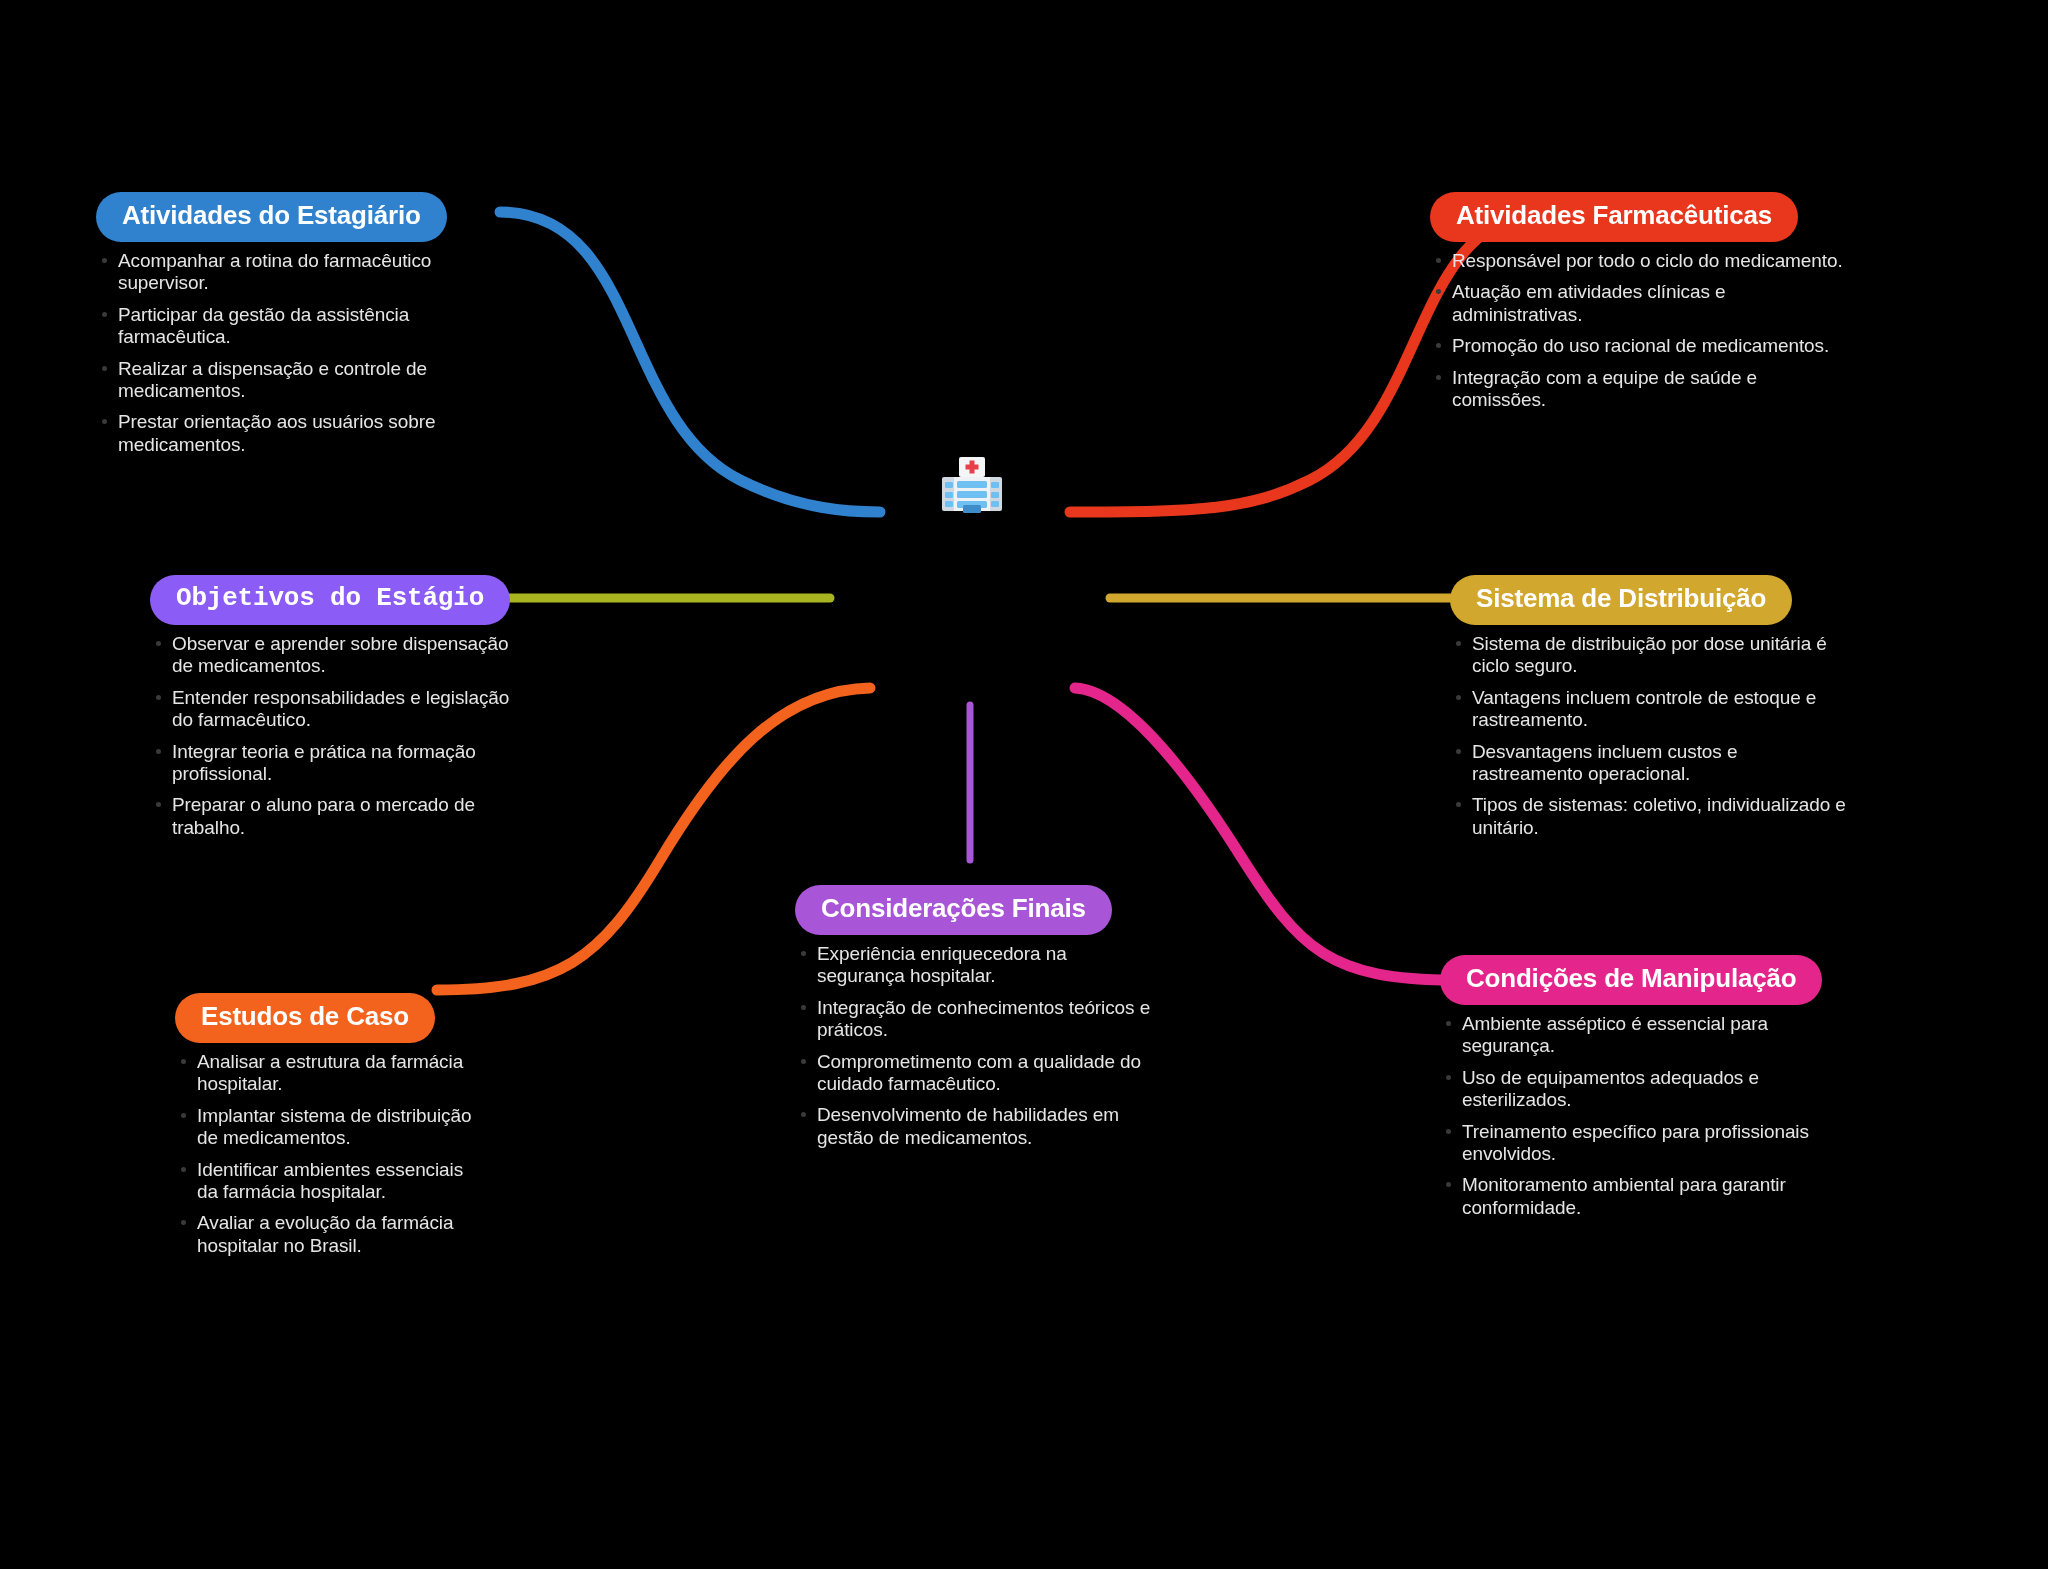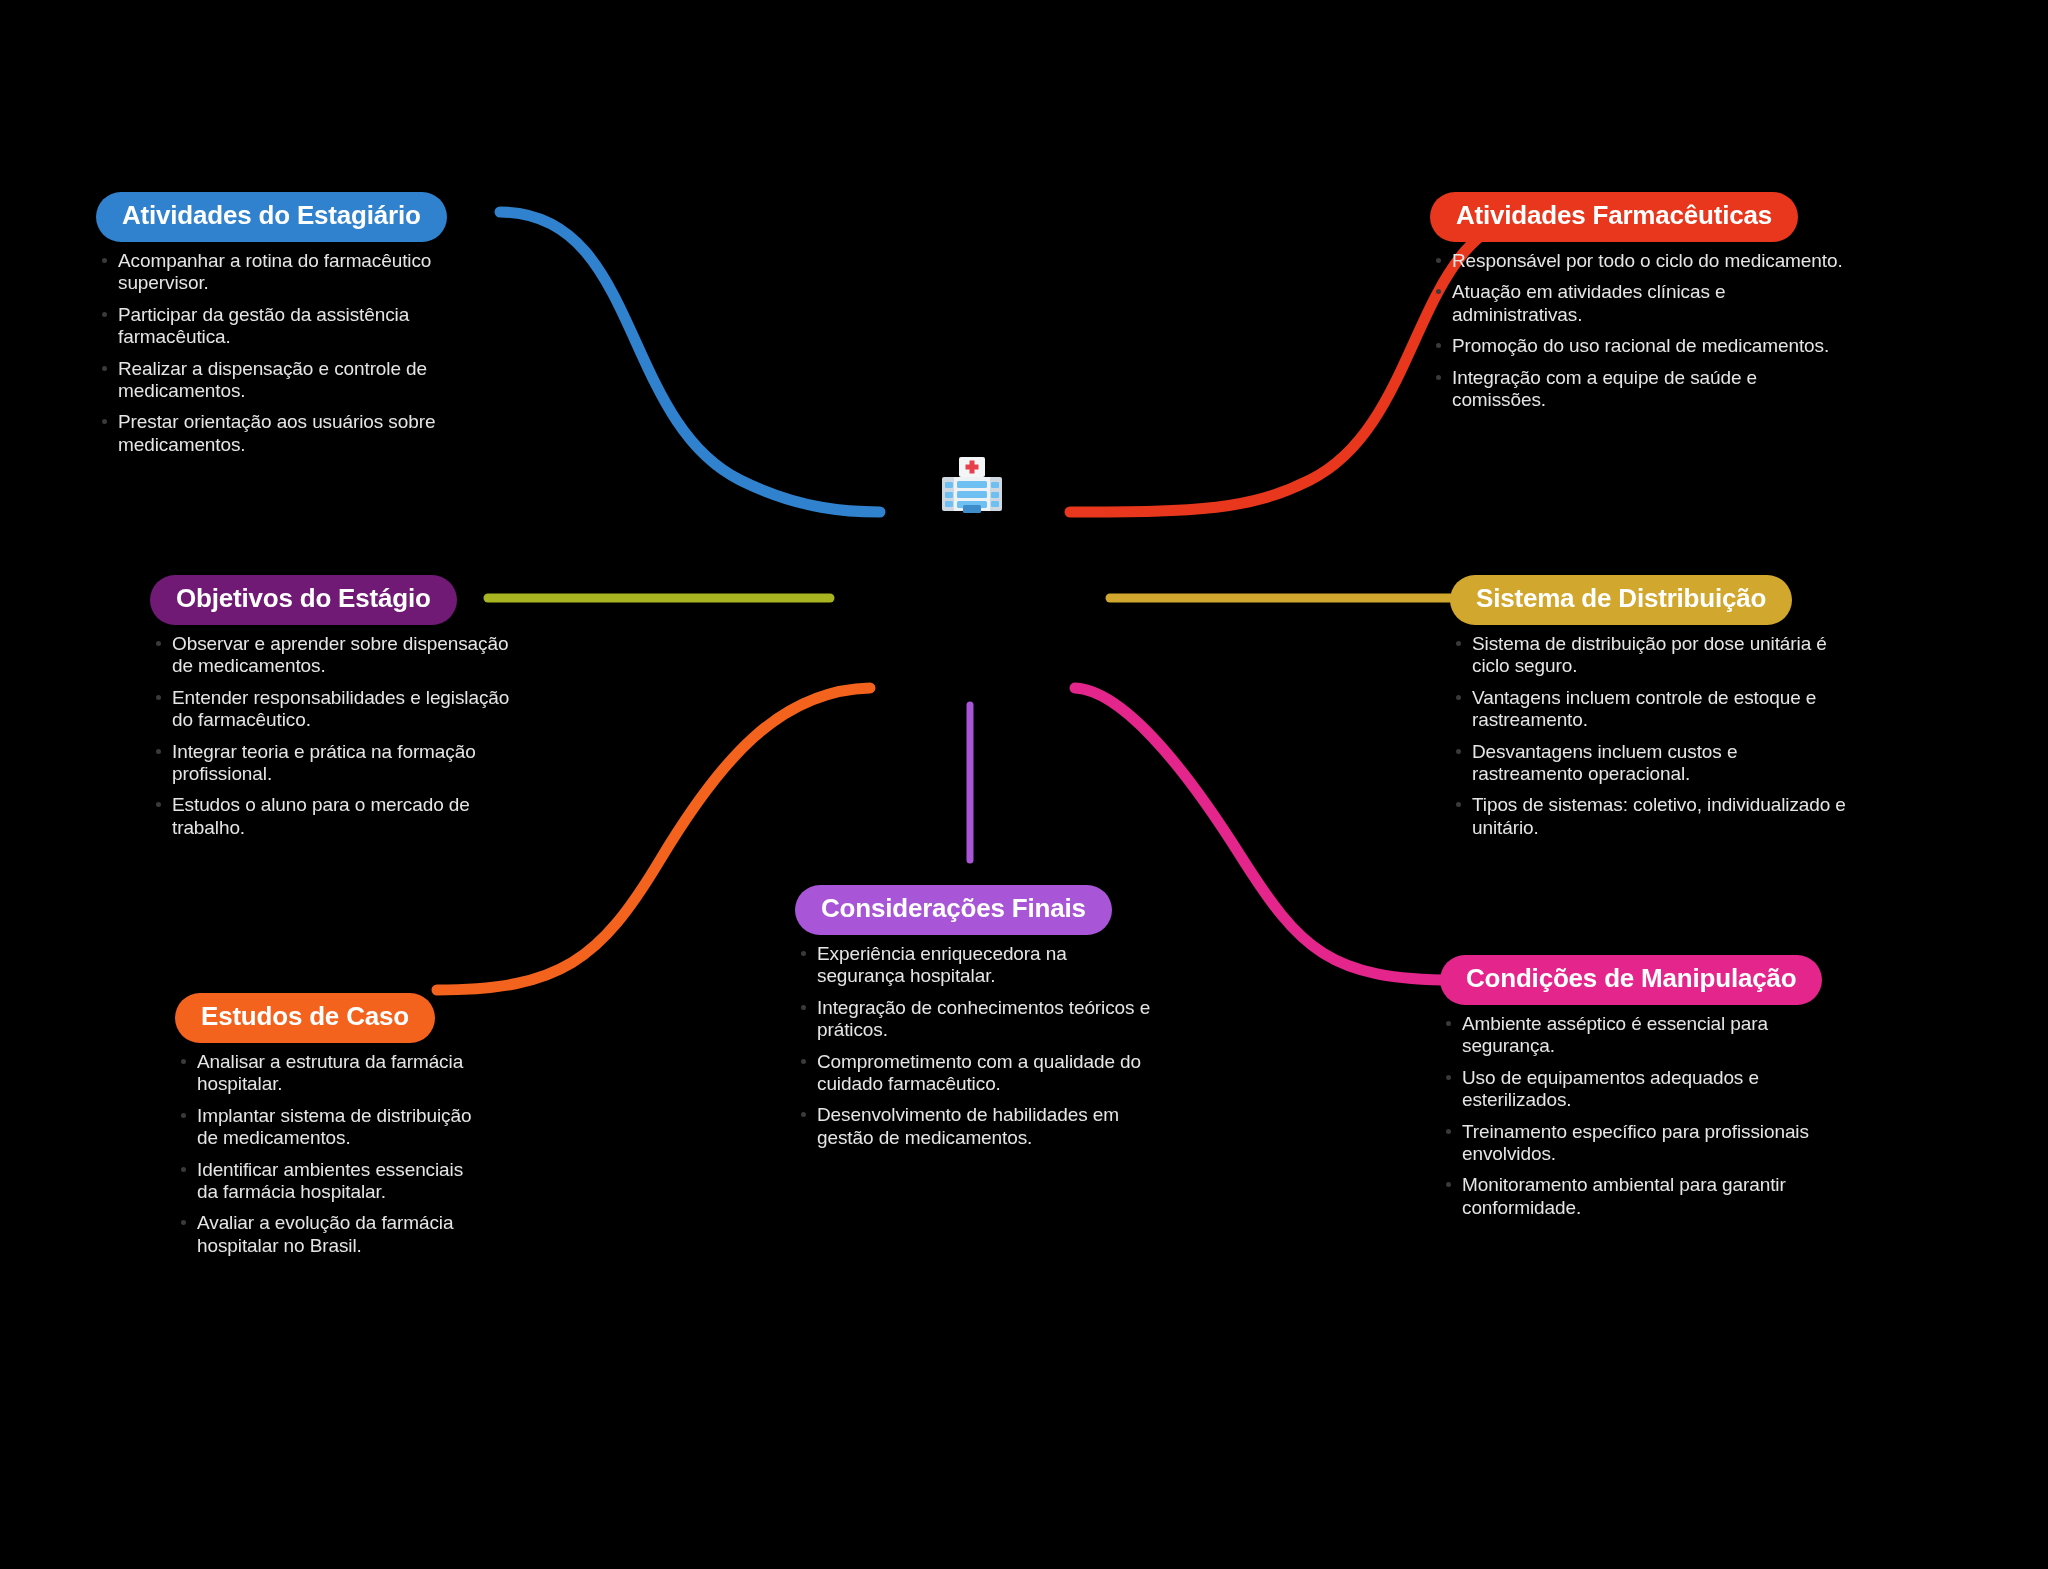--- a/index.html
+++ b/index.html
@@ -121,26 +121,26 @@
     <div class="pill" style="background: rgb(232, 55, 28);">Atividades Farmacêuticas</div>
     <ul class="items">
       <li>Responsável por todo o ciclo do medicamento.</li>
       <li>Atuação em atividades clínicas e administrativas.</li>
       <li>Promoção do uso racional de medicamentos.</li>
       <li>Integração com a equipe de saúde e comissões.</li>
     </ul>
   </div>
 
   <div class="node left" id="n-objetivos">
-    <div class="pill" style="background: #701a75;">Objetivos do Estágio</div>
+    <div class="pill" style="background: #8b5cf6; font-family: Liberation Mono, monospace;">Objetivos do Estágio</div>
     <ul class="items">
       <li>Observar e aprender sobre dispensação de medicamentos.</li>
       <li>Entender responsabilidades e legislação do farmacêutico.</li>
       <li>Integrar teoria e prática na formação profissional.</li>
-      <li>Estudos o aluno para o mercado de trabalho.</li>
+      <li>Preparar o aluno para o mercado de trabalho.</li>
     </ul>
   </div>
 
   <div class="node right" id="n-distribuicao">
     <div class="pill" style="background: rgb(210, 167, 46);">Sistema de Distribuição</div>
     <ul class="items">
       <li>Sistema de distribuição por dose unitária é ciclo seguro.</li>
       <li>Vantagens incluem controle de estoque e rastreamento.</li>
       <li>Desvantagens incluem custos e rastreamento operacional.</li>
       <li>Tipos de sistemas: coletivo, individualizado e unitário.</li>

